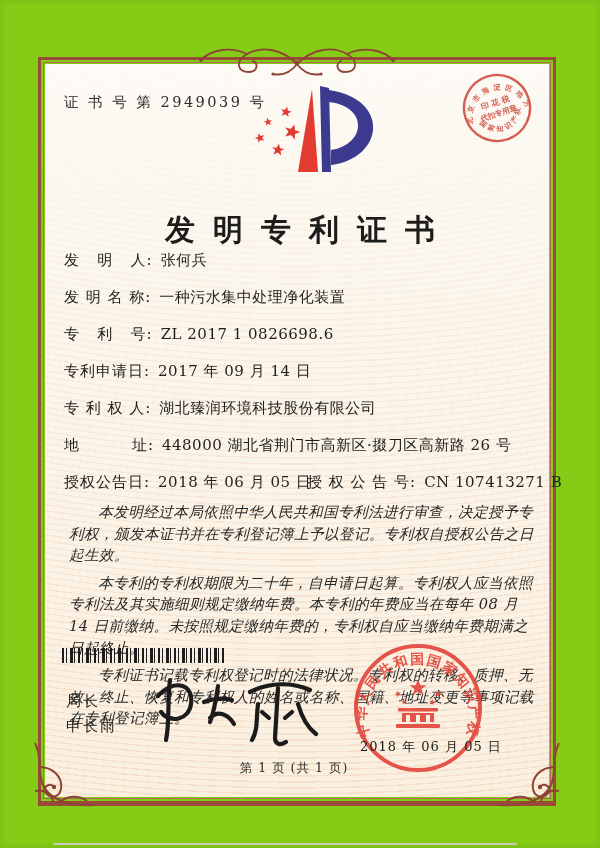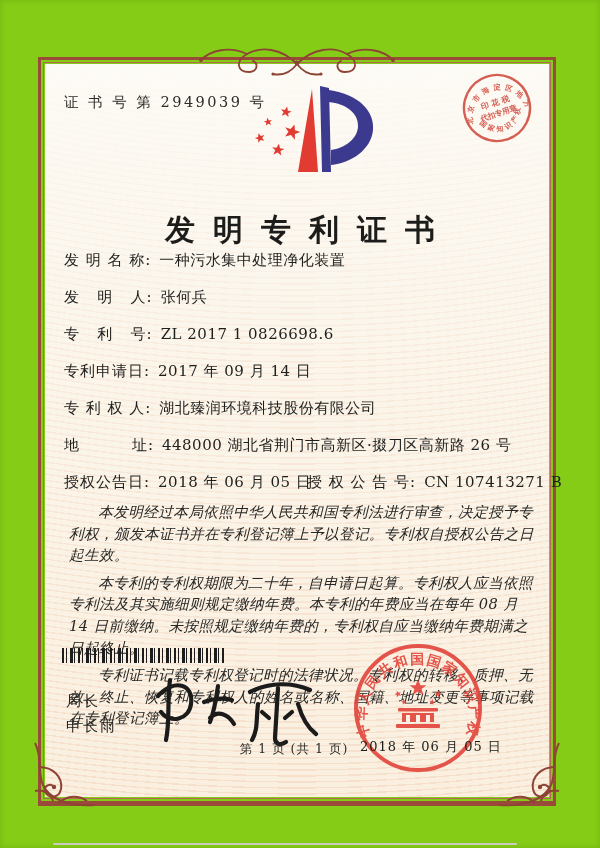--- a/index.html
+++ b/index.html
@@ -74,21 +74,21 @@
   .signature{position:absolute;left:146px;top:660px;}
 
   .seal{position:absolute;left:352px;top:642px;opacity:0.9;}
   .seal-date{
     position:absolute;left:360px;top:738px;width:140px;text-align:center;
     font-size:13px;color:#1c1c1a;letter-spacing:1px;white-space:pre;
   }
   .tax-stamp{position:absolute;left:461px;top:72px;transform:rotate(-18deg);opacity:0.85;}
 
   .footer-page{
-    position:absolute;left:38px;top:741px;width:512px;text-align:center;
+    position:absolute;left:38px;top:760px;width:512px;text-align:center;
     font-size:12.5px;color:#2b2b28;letter-spacing:1px;white-space:pre;
   }
 </style>
 </head>
 <body>
 
 <div class="scan">
 
   <div class="frame">
     <div class="frame-bg"></div>
@@ -141,26 +141,26 @@
     <use href="#star" transform="translate(50,74) scale(0.62) rotate(8)" fill="#e23b32"></use>
     <polygon points="70,96 84,13 90,96" fill="#e23b32"></polygon>
     <polygon points="94,96 92,10 101,12 103,96" fill="#3b3a8e"></polygon>
     <path d="M101,14 C131,18 147,36 145,54 C143,74 123,87 103,89 L103,74 C117,72 129,63 130,51 C131,37 118,28 101,26 Z" fill="#3b3a8e"></path>
   </svg>
 
   <div class="cert-title">发明专利证书</div>
 
   <div class="fields">
     <div class="field-row">
+      <span class="field-label">发   明   人:</span>
+      <span class="field-value">张何兵</span>
+    </div>
+    <div class="field-row">
       <span class="field-label">发 明 名 称:</span>
       <span class="field-value">一种污水集中处理净化装置</span>
-    </div>
-    <div class="field-row">
-      <span class="field-label">发   明   人:</span>
-      <span class="field-value">张何兵</span>
     </div>
     <div class="field-row">
       <span class="field-label">专   利   号:</span>
       <span class="field-value">ZL 2017 1 0826698.6</span>
     </div>
     <div class="field-row">
       <span class="field-label">专利申请日:</span>
       <span class="field-value">2017 年 09 月 14 日</span>
     </div>
     <div class="field-row">

